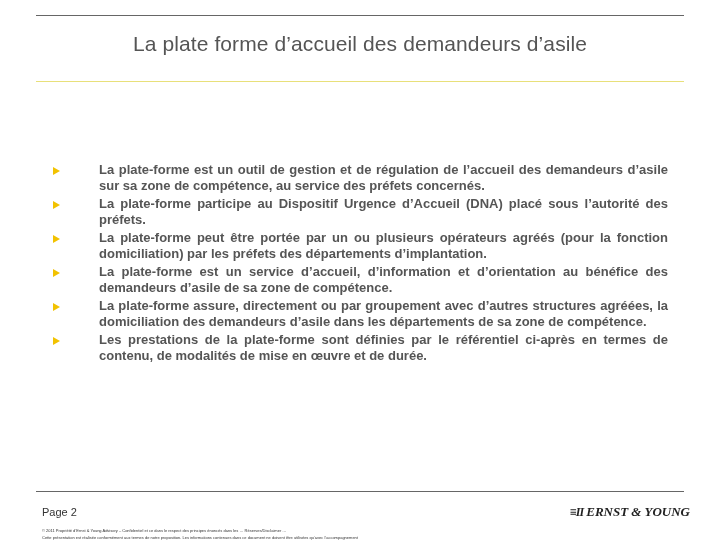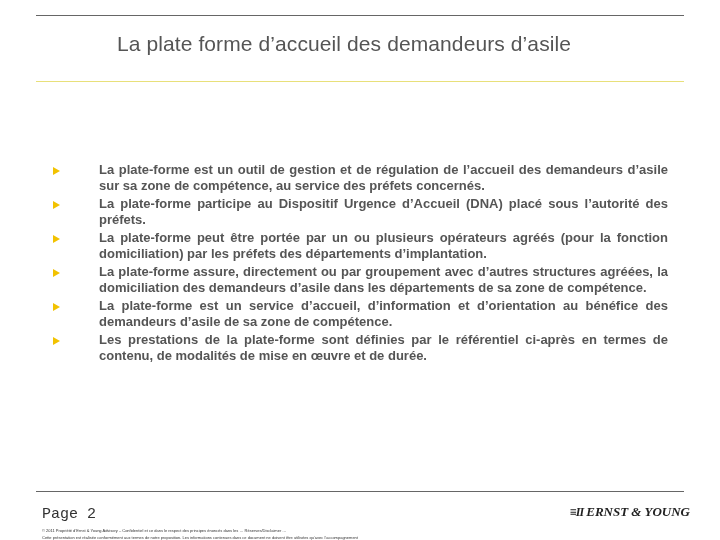--- a/index.html
+++ b/index.html
@@ -2,38 +2,38 @@
 <html><head>
   <meta charset="utf-8">
   <style>
     html, body { margin: 0; padding: 0; }
     body {
       width: 720px; height: 540px; background: #ffffff; position: relative; overflow: hidden;
       font-family: "Liberation Sans", sans-serif; color: #4a4a4a;
     }
     .rule-top { position: absolute; left: 36px; top: 15px; width: 648px; height: 1px; background: #666666; }
     .title {
-      position: absolute; left: 20px; top: 32px; width: 648px; text-align: center;
+      position: absolute; left: 36px; top: 32px; width: 648px; text-align: center;
       font-size: 21px; color: #555555; letter-spacing: 0.1px;
     }
     .rule-yellow { position: absolute; left: 36px; top: 81px; width: 648px; height: 1px; background: #e8e07a; }
     .bullets { position: absolute; left: 50px; top: 162px; width: 618px; margin: 0; padding: 0; list-style: none; }
     .bullet { position: relative; padding-left: 29px; margin-bottom: 2px; }
     .bullet-arrow {
       position: absolute; left: 3px; top: 5px; width: 0; height: 0;
       border-top: 4px solid transparent; border-bottom: 4px solid transparent;
       border-left: 7px solid #f2c200;
     }
     .bullet-text {
       display: block; font-size: 13px; line-height: 16px; font-weight: bold; color: #555555;
       text-align: justify;
       margin-left: 20px;
     }
     .rule-bottom { position: absolute; left: 36px; top: 491px; width: 648px; height: 1px; background: #666666; }
-    .page-num { position: absolute; left: 42px; top: 506px; font-size: 15px; color: #333333; font-family: Liberation Mono, monospace; }
+    .page-num { position: absolute; left: 42px; top: 506px; font-size: 11px; color: #333333; }
     .legal { position: absolute; left: 42px; top: 527px; width: 480px; font-size: 4px; line-height: 7px; color: #333333; white-space: nowrap; }
     .logo { position: absolute; left: 560px; top: 504px; width: 130px; text-align: right; }
     .logo-top { font-family: "Liberation Serif", serif; font-style: italic; font-weight: bold; font-size: 13px; color: #222222; text-align: right; }
     .logo-mark { font-size: 12px; font-weight: bold; letter-spacing: -1px; margin-right: 3px; }
     .logo-tag { font-family: "Liberation Sans", sans-serif; font-style: italic; font-size: 8px; color: #333333; margin-top: 18px; }
   </style>
 </head>
 <body>
 
 <div class="rule-top"></div>
@@ -48,25 +48,25 @@
   <li class="bullet">
     <span class="bullet-arrow"></span>
     <span class="bullet-text">La plate-forme participe au Dispositif Urgence d’Accueil (DNA) placé sous l’autorité des préfets.</span>
   </li>
   <li class="bullet">
     <span class="bullet-arrow"></span>
     <span class="bullet-text">La plate-forme peut être portée par un ou plusieurs opérateurs agréés (pour la fonction domiciliation) par les préfets des départements d’implantation.</span>
   </li>
   <li class="bullet">
     <span class="bullet-arrow"></span>
-    <span class="bullet-text">La plate-forme assure, directement ou par groupement avec d’autres structures agréées, la domiciliation des demandeurs d’asile dans les départements de sa zone de compétence.</span>
+    <span class="bullet-text">La plate-forme est un service d’accueil, d’information et d’orientation au bénéfice des demandeurs d’asile de sa zone de compétence.</span>
   </li>
   <li class="bullet">
     <span class="bullet-arrow"></span>
-    <span class="bullet-text">La plate-forme est un service d’accueil, d’information et d’orientation au bénéfice des demandeurs d’asile de sa zone de compétence.</span>
+    <span class="bullet-text">La plate-forme assure, directement ou par groupement avec d’autres structures agréées, la domiciliation des demandeurs d’asile dans les départements de sa zone de compétence.</span>
   </li>
   <li class="bullet">
     <span class="bullet-arrow"></span>
     <span class="bullet-text">Les prestations de la plate-forme sont définies par le référentiel ci-après en termes de contenu, de modalités de mise en œuvre et de durée.</span>
   </li>
 </ul>
 
 <div class="rule-bottom"></div>
 <div class="page-num">Page 2</div>
 <div class="legal">

